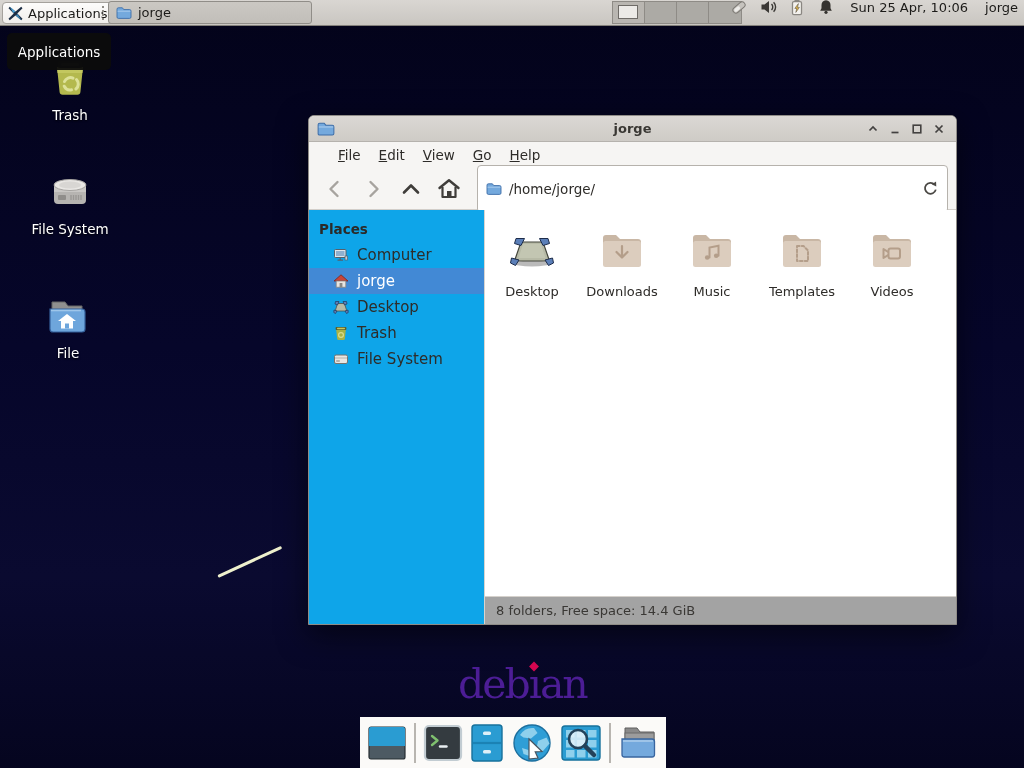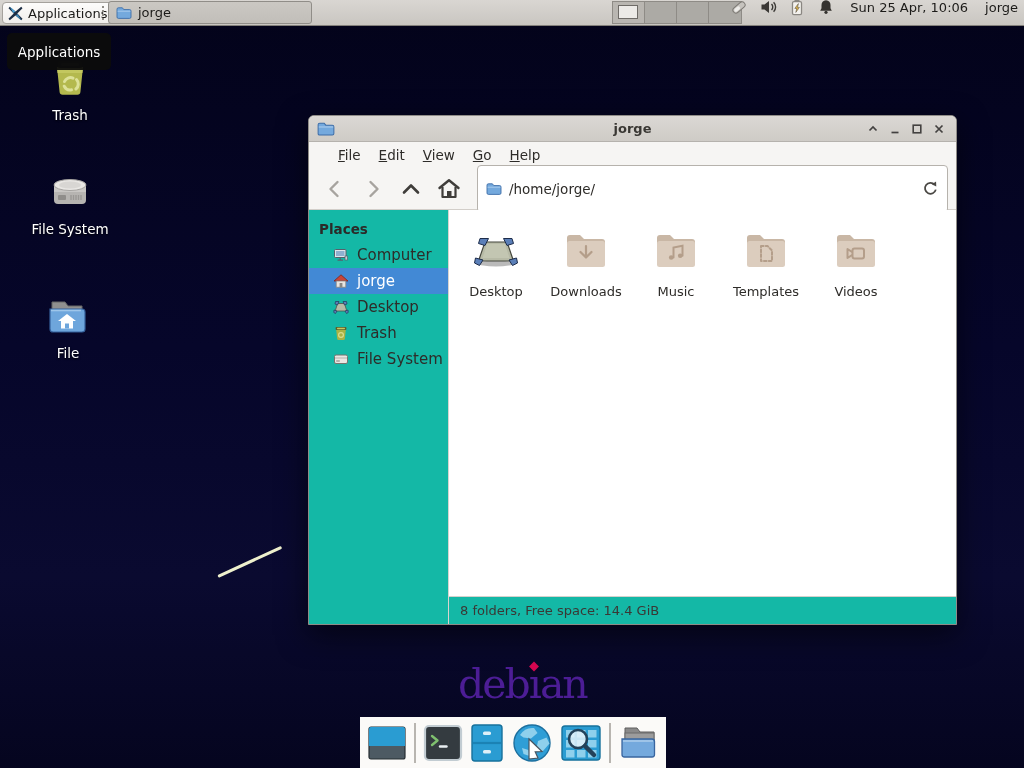--- a/index.html
+++ b/index.html
@@ -59,31 +59,31 @@
   .mn { text-decoration:underline; }
 
   .toolbar { height:42px; display:flex; align-items:center; padding:0 8px; gap:2px;
              border-bottom:1px solid #d2cec9; background:#f6f5f3; }
   .navbtn { width:36px; height:32px; display:flex; align-items:center; justify-content:center; border-radius:3px; }
   .pathbar { flex:1; height:48px; margin-left:8px; background:#fff; border:1px solid #b6b2ac; border-radius:4px;
              display:flex; align-items:center; padding:0 8px; gap:7px; }
   .pathbar .ptxt { flex:1; font-size:13.5px; color:#2e2c29; }
 
   .winbody { flex:1; display:flex; min-height:0; }
-  .sidebar { width:140px; background:#14b8a6; border-right:1px solid #d8d4cf; padding-top:6px; }
+  .sidebar { width:176px; background:#0ea5e9; border-right:1px solid #d8d4cf; padding-top:6px; }
   .sb-header { height:26px; line-height:26px; padding-left:10px; font-size:13.5px; font-weight:bold; color:#2b2a28; }
   .sb-item { height:26px; display:flex; align-items:center; gap:8px; padding-left:24px; font-size:15px;
              color:#2e2c29; }
   .sb-item.selected { background:#4289d5; color:#fff; }
 
   .mainarea { flex:1; background:#fff; position:relative; display:flex; flex-direction:column; }
   .foldergrid { flex:1; padding:14px 0 0 2px; display:flex; flex-wrap:wrap; align-content:flex-start; }
   .fitem { width:90px; height:94px; display:flex; flex-direction:column; align-items:center; padding-top:3px; }
   .fitem .flbl { margin-top:9px; font-size:13px; color:#2e2c29; }
-  .statusbar { height:28px; background:#14b8a6; border-top:1px solid #d5d1cc; font-size:13px; color:#3a3835;
+  .statusbar { height:28px; background:#a3a3a3; border-top:1px solid #d5d1cc; font-size:13px; color:#3a3835;
                line-height:27px; padding-left:11px; }
 
   
   #debian { position:absolute; left:458px; top:660px; font-family:"DejaVu Serif","Liberation Serif",serif;
             font-size:41px; color:#4c1d95; letter-spacing:-2px; z-index:3; }
   #debian .iwrap { position:relative; display:inline-block; }
   #debian .diamond { position:absolute; left:50%; top:3px; width:7px; height:7px; background:#d70751;
                      transform:translateX(-50%) rotate(45deg); }
 
   

